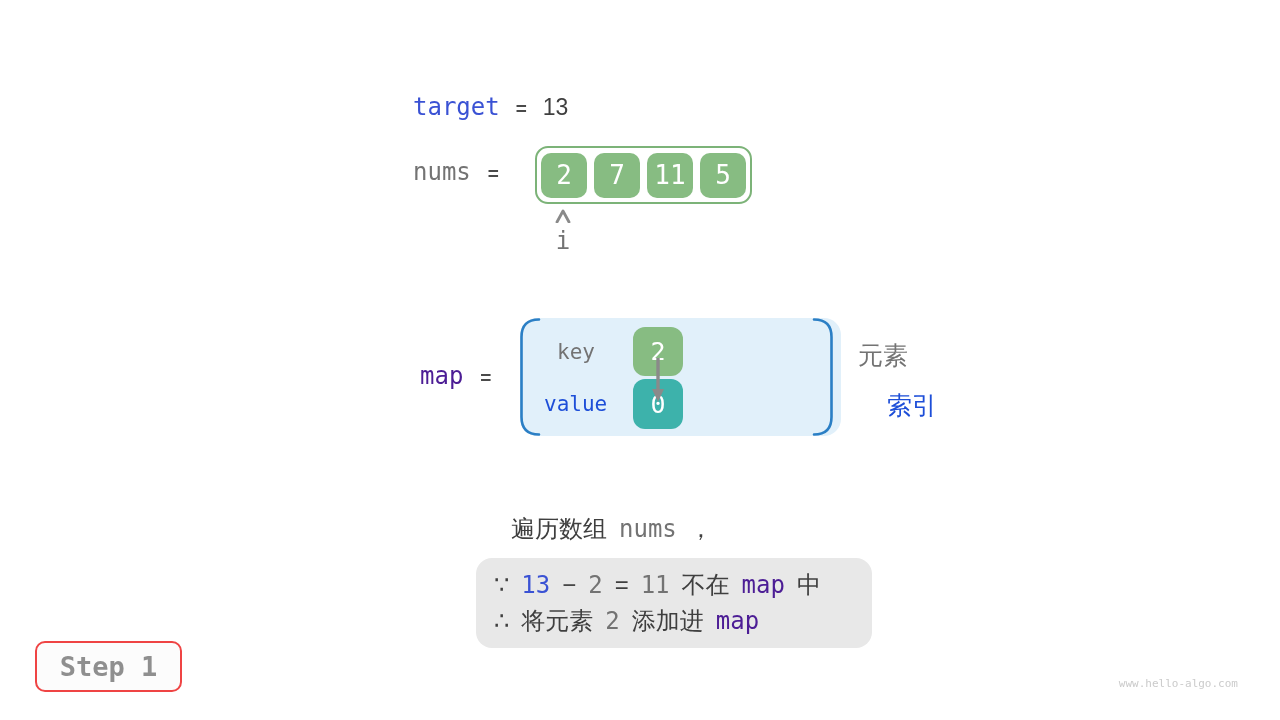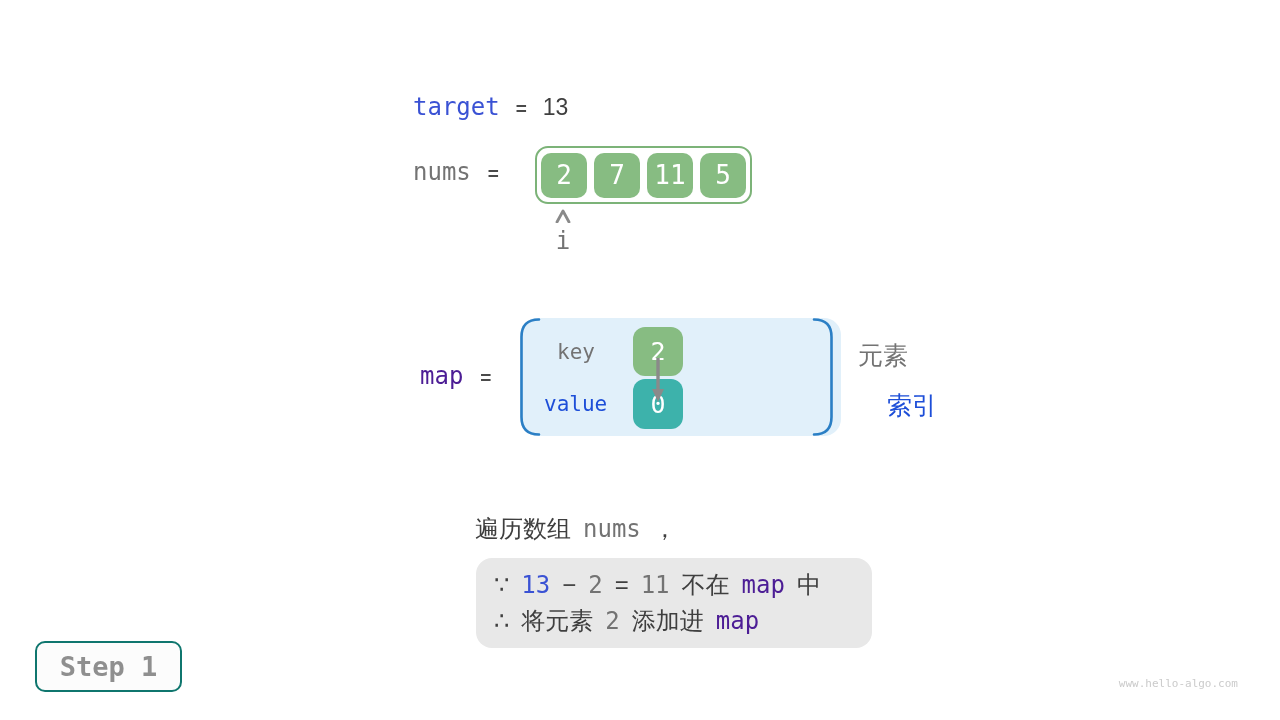--- a/index.html
+++ b/index.html
@@ -60,35 +60,35 @@
     display: flex; align-items: center; justify-content: center;
   }
   .key-cell   { top: 9px;  height: 49px; background: #87bc82; }
   .value-cell { top: 61px; height: 50px; background: #3db2ab; }
   .kv-arrow { position: absolute; left: 129px; top: 40px; }
 
   .legend-element { left: 858px; top: 339px; font-size: 25px; font-weight: normal; }
   .legend-index   { left: 858px; top: 389px; font-size: 25px; font-weight: normal; margin-left: 29px; }
 
   
-  .caption { left: 475px; top: 513px; display: flex; align-items: baseline; gap: 12px; font-size: 24px; }
+  .caption { left: 511px; top: 513px; display: flex; align-items: baseline; gap: 12px; font-size: 24px; }
   .caption .code { font-size: 24px; }
 
   .note-box {
     left: 476px; top: 558px; width: 396px; height: 90px;
     background: #e8e8e8; border-radius: 16px;
     padding: 9px 18px; display: flex; flex-direction: column; justify-content: center;
   }
   .note-line { display: flex; align-items: baseline; gap: 12px; font-size: 24px; line-height: 36px; white-space: nowrap; }
   .note-line .code { font-size: 24px; }
 
   
   .step-badge {
     left: 35px; top: 641px; width: 147px; height: 51px;
-    background: #fcfcfc; border: 2px solid #0f766e; border-radius: 10px;
+    background: #fcfcfc; border: 2px solid #ef4444; border-radius: 10px;
     display: flex; align-items: center; justify-content: center;
     font-family: "DejaVu Sans Mono", monospace; font-weight: bold; font-size: 27px; color: #8f8f8f;
   }
   .watermark {
     right: 42px; top: 677px;
     font-family: "DejaVu Sans Mono", monospace; font-size: 11px; color: #cbcbcb;
   }
 </style>
 </head>
 <body>

